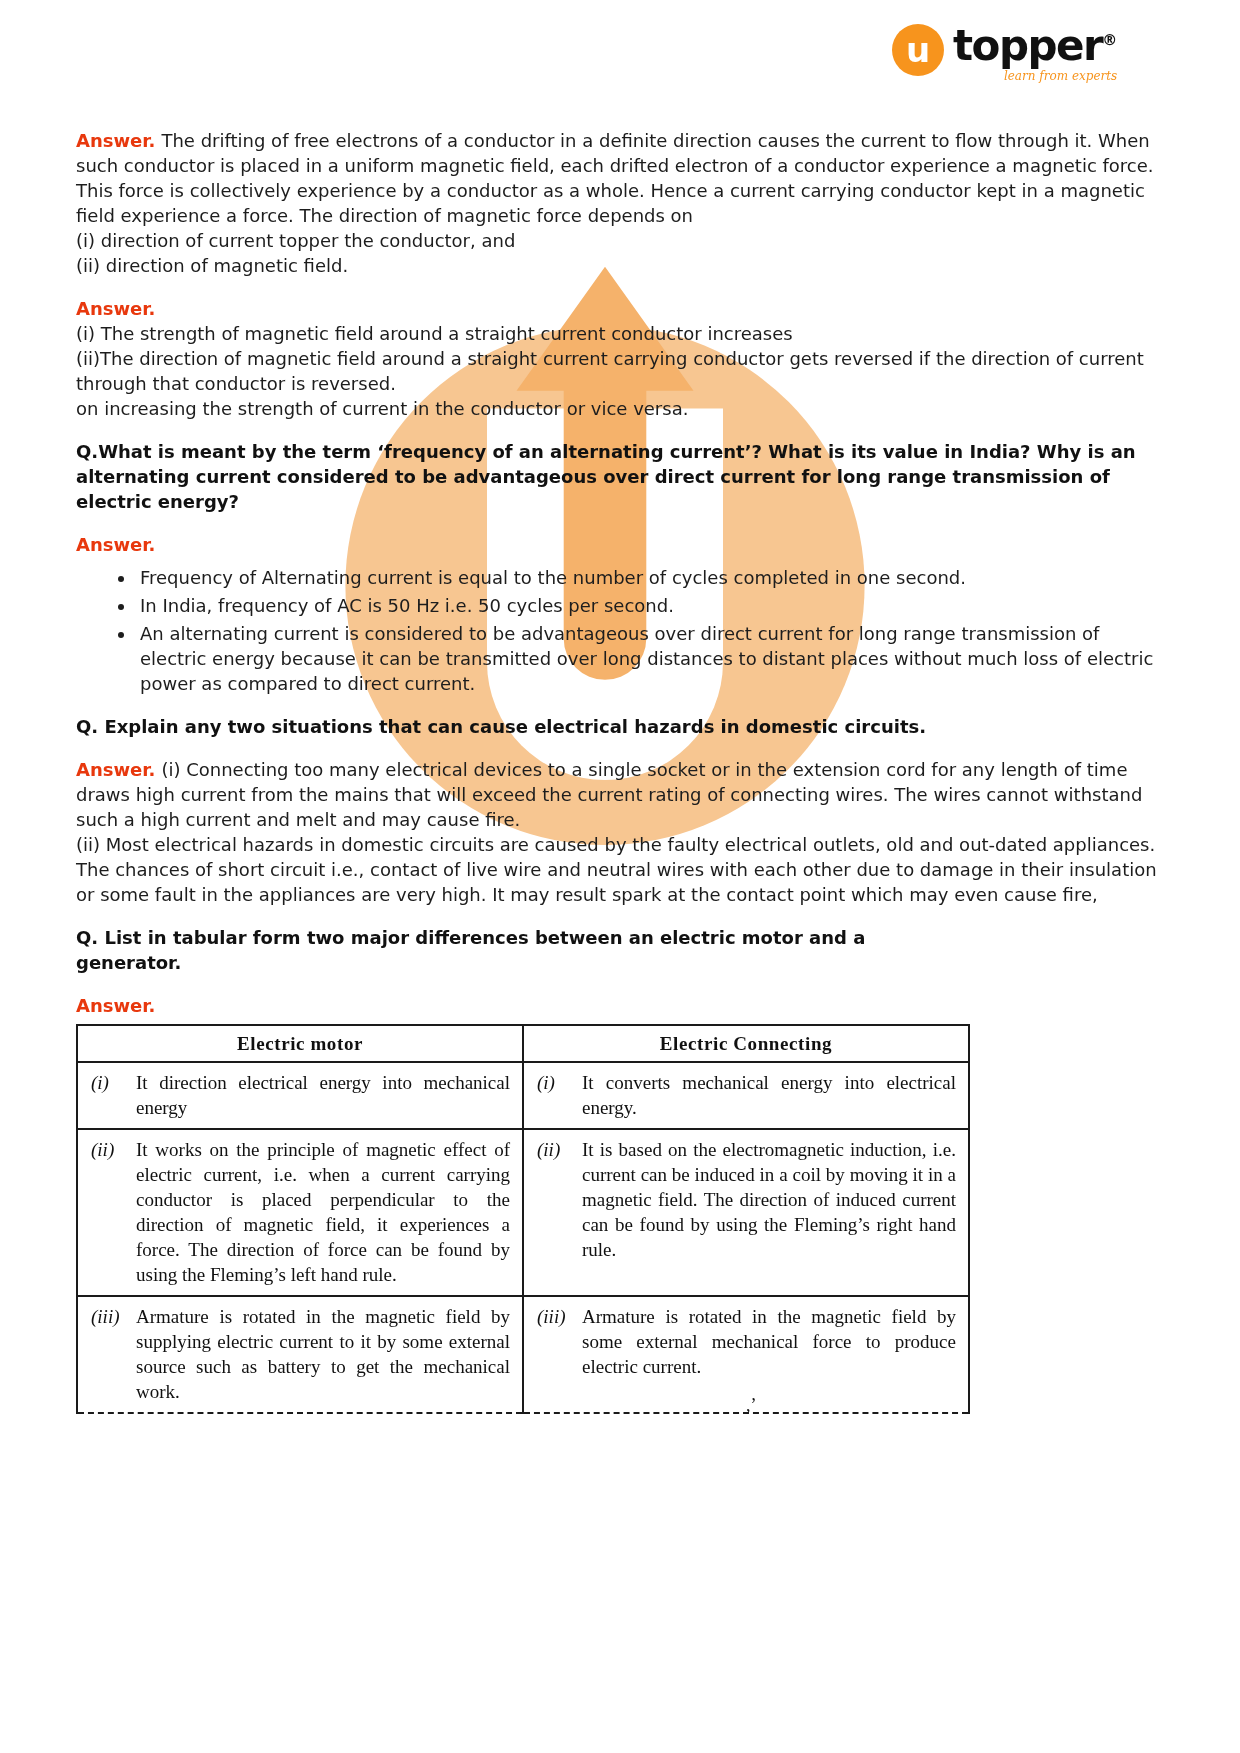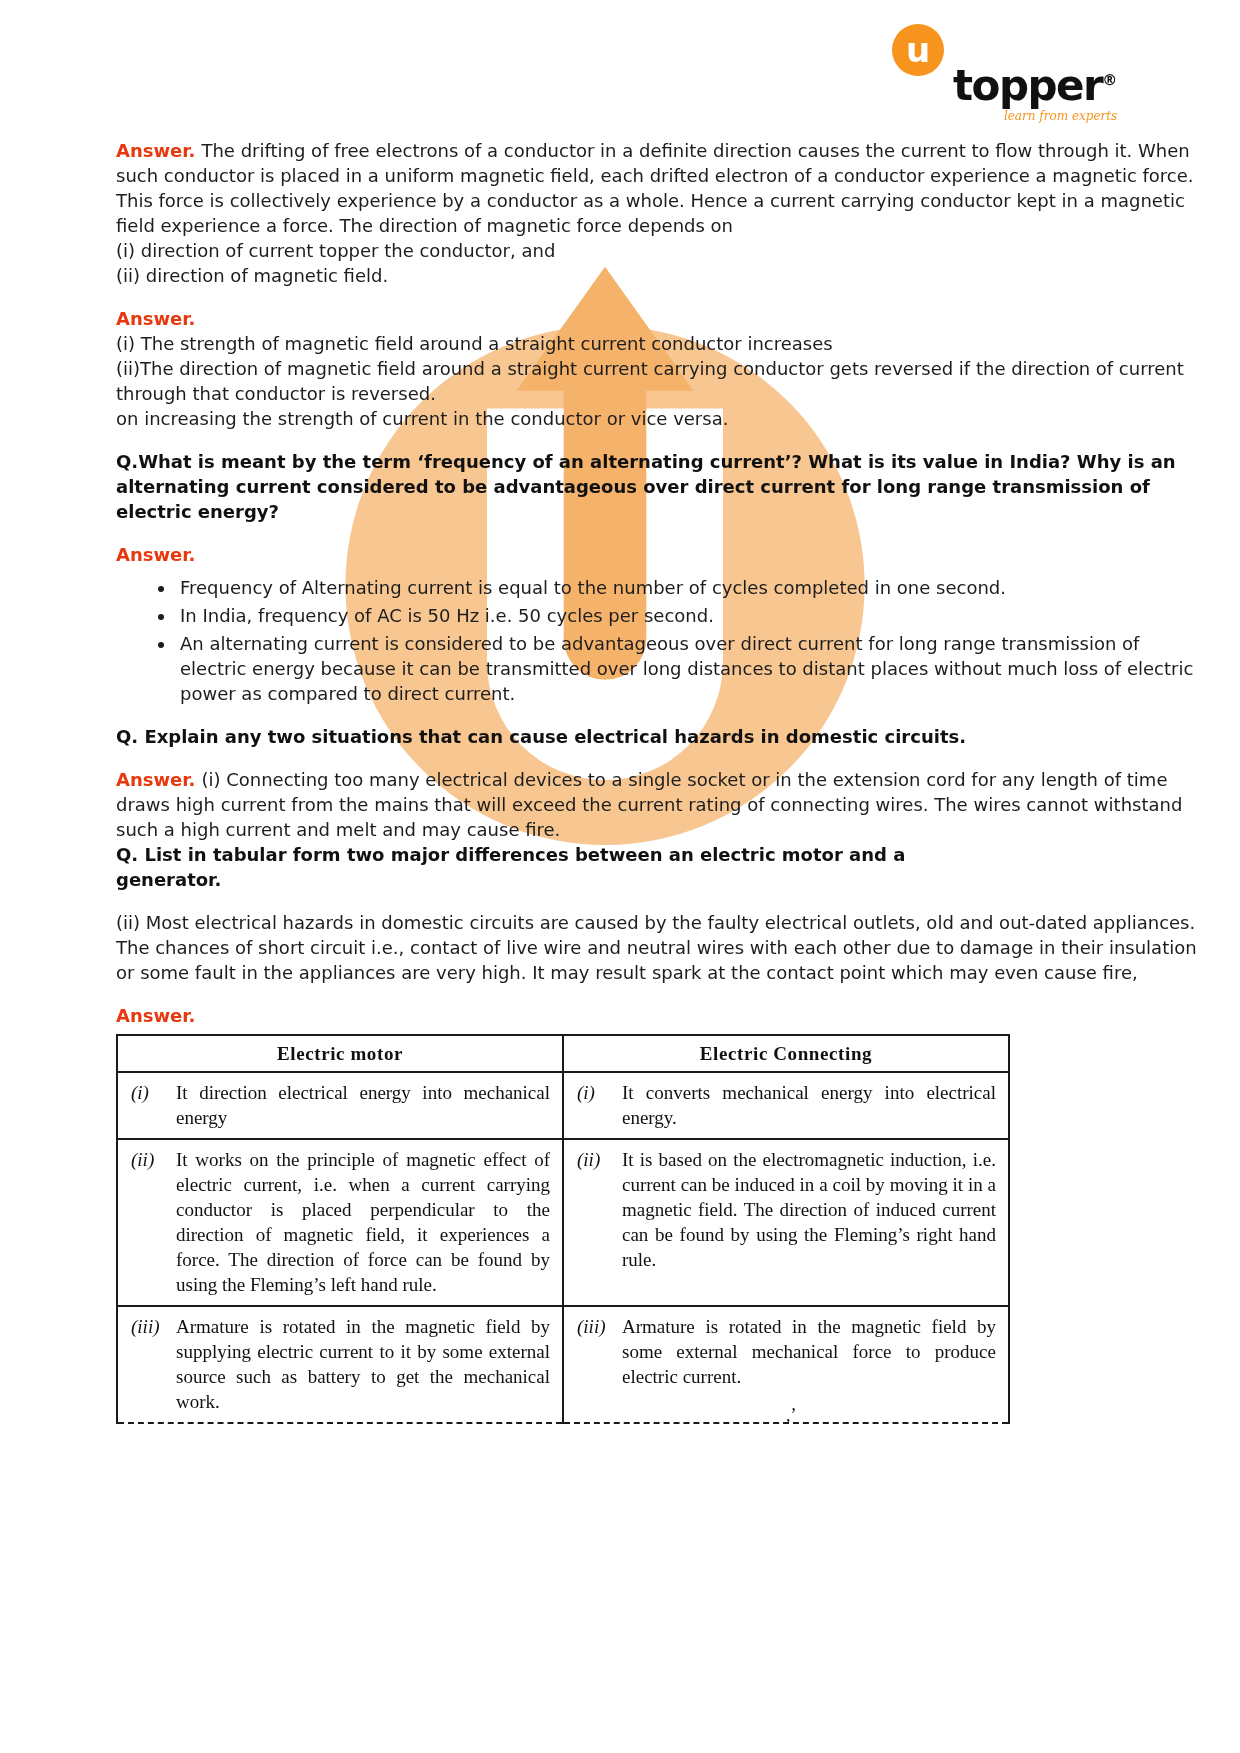--- a/index.html
+++ b/index.html
@@ -25,36 +25,36 @@
     position:absolute; top:24px; left:892px; z-index:2;
     display:flex; align-items:flex-start; gap:9px;
   }
   .logo-mark {
     width:52px; height:52px; border-radius:50%;
     background:#f7941d; color:#ffffff;
     display:flex; align-items:center; justify-content:center;
     font-size:34px; font-weight:bold; line-height:1;
     font-family:"DejaVu Sans",sans-serif;
   }
-  .logo-text-wrap { display:flex; flex-direction:column; align-items:flex-end;margin-top:40px; }
+  .logo-text-wrap { display:flex; flex-direction:column; align-items:flex-end; }
   .logo-text {
     font-size:42px; font-weight:bold; color:#111111;
     letter-spacing:-1.5px; line-height:1.05;
   }
   .logo-text sup { font-size:15px; font-weight:bold; letter-spacing:0; vertical-align:super; }
   .logo-tagline {
     color:#f7941d; font-size:12px; font-style:italic;
     font-family:"DejaVu Serif","Liberation Serif",serif;
     margin-top:1px; text-align:right;
   }
 
   
   .content {
-    position:absolute; left:76px; top:138px; width:1092px; z-index:1;
-    font-size:18px; line-height:25px; color:#1d1d1d;margin-left:40px;
+    position:absolute; left:76px; top:128px; width:1092px; z-index:1;
+    font-size:18px; line-height:25px; color:#1d1d1d;
   }
   .block { margin-bottom:18px; }
   .line  { display:block; }
   .ans-label { color:#e8380d; font-weight:bold; margin-right:6px; }
   .q { font-weight:bold; color:#111111; }
 
   ul.bullets { margin:8px 0 0 60px; list-style:disc; }
   ul.bullets li { margin-bottom:3px; padding-left:4px; }
 
   
@@ -134,26 +134,26 @@
         <li>In India, frequency of AC is 50 Hz i.e. 50 cycles per second.</li>
         <li>An alternating current is considered to be advantageous over direct current for long range transmission of electric energy because it can be transmitted over long distances to distant places without much loss of electric power as compared to direct current.</li>
       </ul>
     </div>
 
     <p class="block q">Q. Explain any two situations that can cause electrical hazards in domestic circuits.</p>
 
     <p class="block" style="margin-bottom:0;">
       <span class="ans-label">Answer.</span><span>(i) Connecting too many electrical devices to a single socket or in the extension cord for any length of time draws high current from the mains that will exceed the current rating of connecting wires. The wires cannot withstand such a high current and melt and may cause fire.</span>
     </p>
+    <p class="block">(ii) Most electrical hazards in domestic circuits are caused by the faulty electrical outlets, old and out-dated appliances. The chances of short circuit i.e., contact of live wire and neutral wires with each other due to damage in their insulation or some fault in the appliances are very high. It may result spark at the contact point which may even cause fire,</p>
+
     <p class="block q">
       <span class="line">Q. List in tabular form two major differences between an electric motor and a</span>
       <span class="line">generator.</span>
     </p>
-
-    <p class="block">(ii) Most electrical hazards in domestic circuits are caused by the faulty electrical outlets, old and out-dated appliances. The chances of short circuit i.e., contact of live wire and neutral wires with each other due to damage in their insulation or some fault in the appliances are very high. It may result spark at the contact point which may even cause fire,</p>
 
     <p class="block" style="margin-bottom:6px;">
       <span class="ans-label">Answer.</span>
     </p>
 
     <table class="cmp">
       <colgroup>
           <col style="width:50%">
           <col style="width:50%">
         </colgroup>

